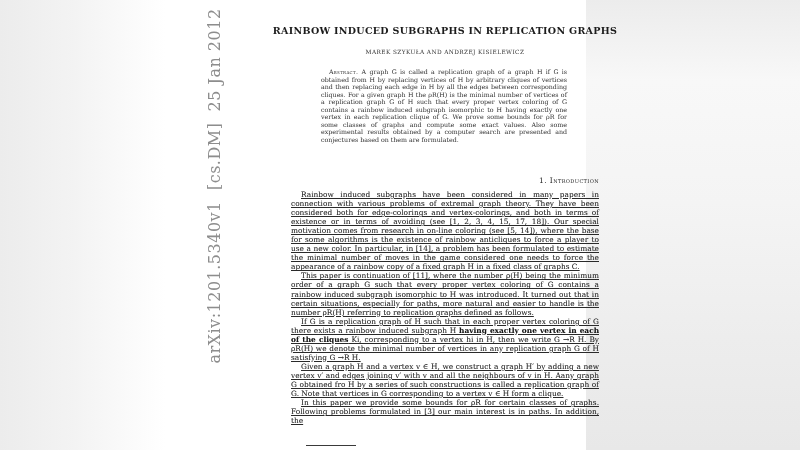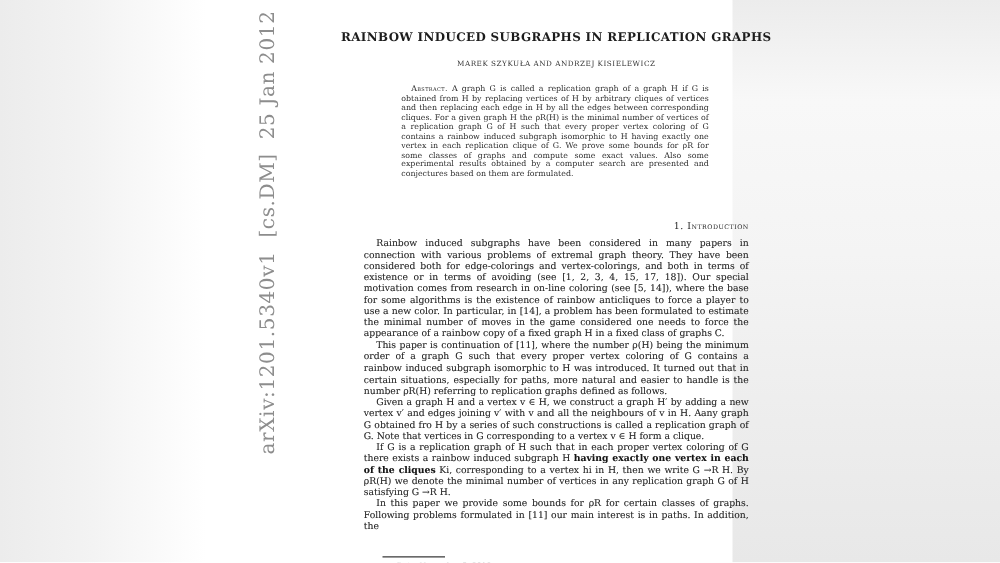--- a/index.html
+++ b/index.html
@@ -53,21 +53,21 @@
   }
   .abs-label { font-variant: small-caps; letter-spacing: 0.3px; }
   .sec-heading {
     position: absolute; top: 152px; width: 100%; text-align: right;
     font-variant: small-caps; font-size: 7.5px; letter-spacing: 0.4px;
     color: #272727;
   }
   .body {
     position: absolute; top: 166px; left: 0; width: 308px;
     font-size: 7.4px; line-height: 9.05px; text-align: justify;
-    color: #2a2a2a; text-shadow: 0 0 0.4px rgba(40,40,40,0.35);
+    color: #2a2a2a; text-shadow: 0 0 0.4px rgba(40,40,40,0.35); text-decoration: underline;
   }
   .body p { margin: 0; text-indent: 10px; }
   .body b { font-weight: bold; color: #161616; }
   .footnote-rule {
     position: absolute; top: 421px; left: 15px; width: 50px; height: 1px;
     background: #3a3a3a;
   }
   .footnote {
     position: absolute; top: 425px; left: 26px; width: 282px;
     font-size: 6.1px; line-height: 7.6px; color: #333;
@@ -92,23 +92,23 @@
 
     <div class="authors">MAREK SZYKUŁA AND ANDRZEJ KISIELEWICZ</div>
 
     <p class="abstract"><span class="abs-label">Abstract.</span><span> A graph G is called a replication graph of a graph H if G is obtained from H by replacing vertices of H by arbitrary cliques of vertices and then replacing each edge in H by all the edges between corresponding cliques. For a given graph H the ρR(H) is the minimal number of vertices of a replication graph G of H such that every proper vertex coloring of G contains a rainbow induced subgraph isomorphic to H having exactly one vertex in each replication clique of G. We prove some bounds for ρR for some classes of graphs and compute some exact values. Also some experimental results obtained by a computer search are presented and conjectures based on them are formulated.</span></p>
 
     <div class="sec-heading">1. Introduction</div>
 
     <div class="body">
       <p>Rainbow induced subgraphs have been considered in many papers in connection with various problems of extremal graph theory. They have been considered both for edge-colorings and vertex-colorings, and both in terms of existence or in terms of avoiding (see [1, 2, 3, 4, 15, 17, 18]). Our special motivation comes from research in on-line coloring (see [5, 14]), where the base for some algorithms is the existence of rainbow anticliques to force a player to use a new color. In particular, in [14], a problem has been formulated to estimate the minimal number of moves in the game considered one needs to force the appearance of a rainbow copy of a fixed graph H in a fixed class of graphs C.</p>
       <p>This paper is continuation of [11], where the number ρ(H) being the minimum order of a graph G such that every proper vertex coloring of G contains a rainbow induced subgraph isomorphic to H was introduced. It turned out that in certain situations, especially for paths, more natural and easier to handle is the number ρR(H) referring to replication graphs defined as follows.</p>
+      <p><span>If G is a replication graph of H such that in each proper vertex coloring of G there exists a rainbow induced subgraph H </span><b>having exactly one vertex in each of the cliques</b><span> Ki, corresponding to a vertex hi in H, then we write G →R H. By ρR(H) we denote the minimal number of vertices in any replication graph G of H satisfying G →R H.</span></p>
       <p>Given a graph H and a vertex v ∈ H, we construct a graph H′ by adding a new vertex v′ and edges joining v′ with v and all the neighbours of v in H. Aany graph G obtained fro H by a series of such constructions is called a replication graph of G. Note that vertices in G corresponding to a vertex v ∈ H form a clique.</p>
-      <p><span>If G is a replication graph of H such that in each proper vertex coloring of G there exists a rainbow induced subgraph H </span><b>having exactly one vertex in each of the cliques</b><span> Ki, corresponding to a vertex hi in H, then we write G →R H. By ρR(H) we denote the minimal number of vertices in any replication graph G of H satisfying G →R H.</span></p>
-      <p>In this paper we provide some bounds for ρR for certain classes of graphs. Following problems formulated in [11] our main interest is in paths. In addition, the</p>
+      <p>In this paper we provide some bounds for ρR for certain classes of graphs. Following problems formulated in [3] our main interest is in paths. In addition, the</p>
     </div>
 
     <div class="footnote-rule"></div>
 
     <div class="footnote">
       <div><i>Date:</i><span> November 5, 2018.</span></div>
       <div><i>Key words and phrases.</i><span> rainbow, induced subgraph, vertex coloring, replication graph.</span></div>
     </div>
 
     <div class="page-number">1</div>

